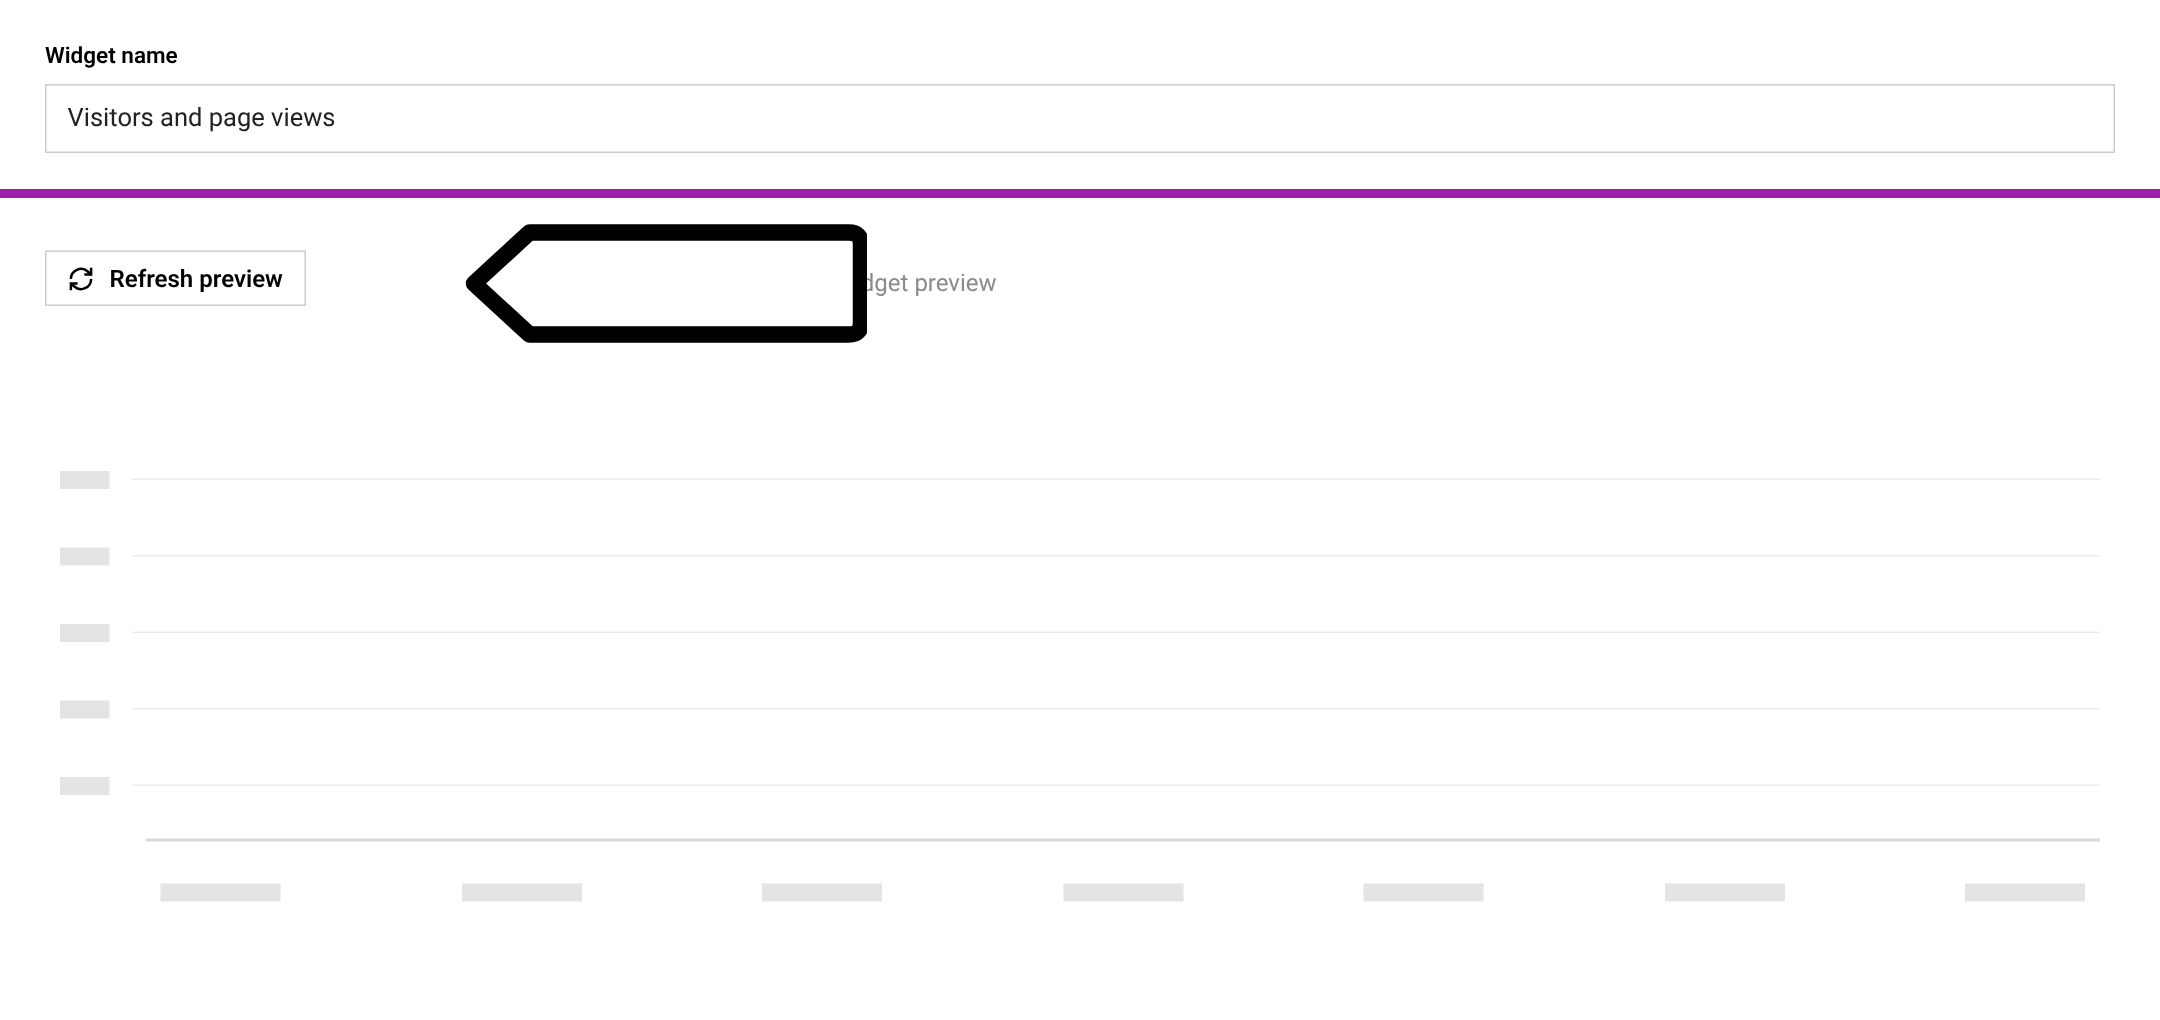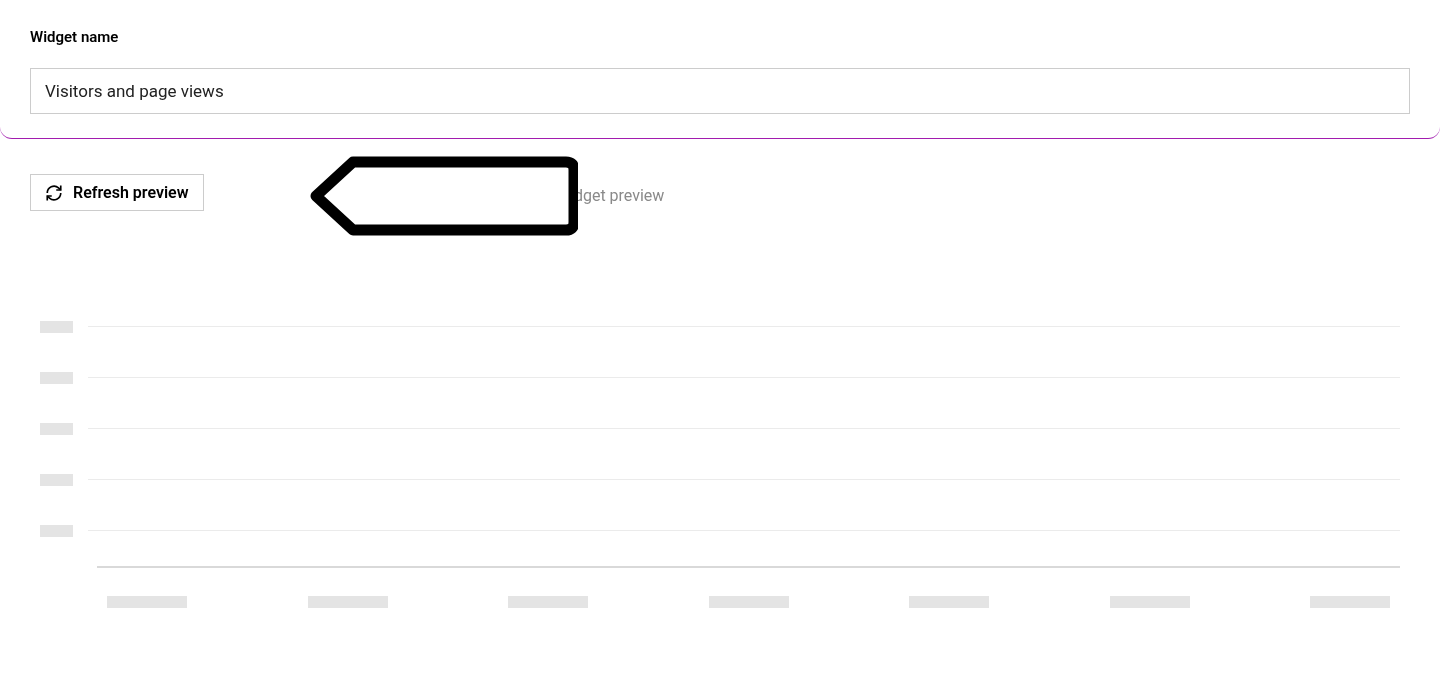--- a/index.html
+++ b/index.html
@@ -15,43 +15,41 @@
       height: 680px;
       overflow: hidden;
     }
     
     .container {
       padding: 0;
     }
     
     .form-section {
       padding: 28px 30px 24px 30px;
-      border-bottom: 1px solid #a21caf;
-      border-radius: 12px;
+      border-bottom: 6px solid #a21caf;
     }
     
     .field-label {
       font-size: 15px;
       font-weight: 600;
       color: #000;
       margin-bottom: 10px;
       display: block;
     }
     
     .text-input {
       width: 100%;
       height: 46px;
       padding: 10px 14px;
       font-size: 17px;
       color: #222;
       border: 1px solid #cccccc;
       background: #fff;
       outline: none;
       font-family: inherit;
-      margin-top: 12px;
     }
     
     .preview-section {
       padding: 35px 30px 20px 30px;
       position: relative;
     }
     
     .preview-header {
       display: flex;
       align-items: center;

